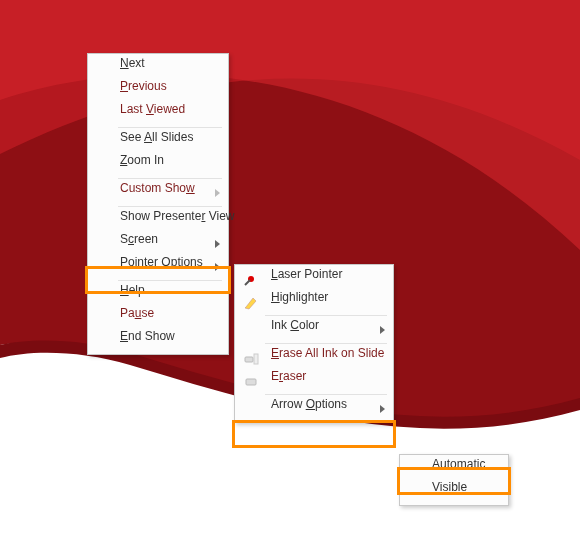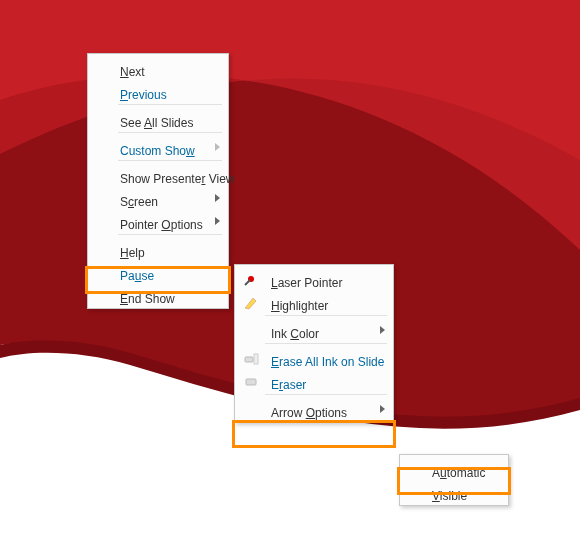--- a/index.html
+++ b/index.html
@@ -15,28 +15,28 @@
   }
   .menu {
     position: absolute;
     background: #fcfcfc;
     border: 1px solid #c8c8c8;
     box-shadow: 2px 2px 4px rgba(0,0,0,0.2);
     padding: 2px;
   }
   .item {
     display: flex;
-    align-items: flex-end;
+    align-items: flex-start;
     height: 23px;
     padding: 0 18px 0 30px;
     color: #333;
     position: relative;
     white-space: nowrap;
   }
-  .item.disabled { color: #0369a1; }
+  .item.disabled { color: #7f1d1d; }
   .sep { height: 1px; background: #e2e2e2; margin: 2px 4px 2px 28px; }
   .sub-arrow {
     position: absolute; right: 6px; top: 50%; transform: translateY(-50%);
     width: 0; height: 0; border-top: 4px solid transparent;
     border-bottom: 4px solid transparent; border-left: 5px solid #666;
   }
   .item.disabled .sub-arrow { border-left-color: #bbb; }
   .hl {
     position: absolute;
     border: 3px solid #ff8c00;
@@ -63,23 +63,29 @@
   <path d="M 0 345 C 30 338 80 338 130 353 C 280 398 420 443 580 398 L 580 410 C 420 455 280 410 130 365 C 80 350 30 350 0 358 Z" fill="#7a0b10"></path>
 </svg>
 
 <div class="menu" style="left:87px; top:53px; width:142px;">
   <div class="item">
       <span><span class="u">N</span><span>ext</span></span>
     </div>
   <div class="item disabled">
       <span><span class="u">P</span>revious</span>
     </div>
+  <div class="item disabled">
+      <span>Last <span class="u">V</span>iewed</span>
+    </div>
   <div class="sep"></div>
   <div class="item">
       <span>See <span class="u">A</span>ll Slides</span>
+    </div>
+  <div class="item">
+      <span><span class="u">Z</span>oom In</span>
     </div>
   <div class="sep"></div>
   <div class="item disabled">
       <span>Custom Sho<span class="u">w</span></span>
       <span class="sub-arrow"></span>
     </div>
   <div class="sep"></div>
   <div class="item">
       <span>Show Presente<span class="u">r</span> View</span>
     </div>

